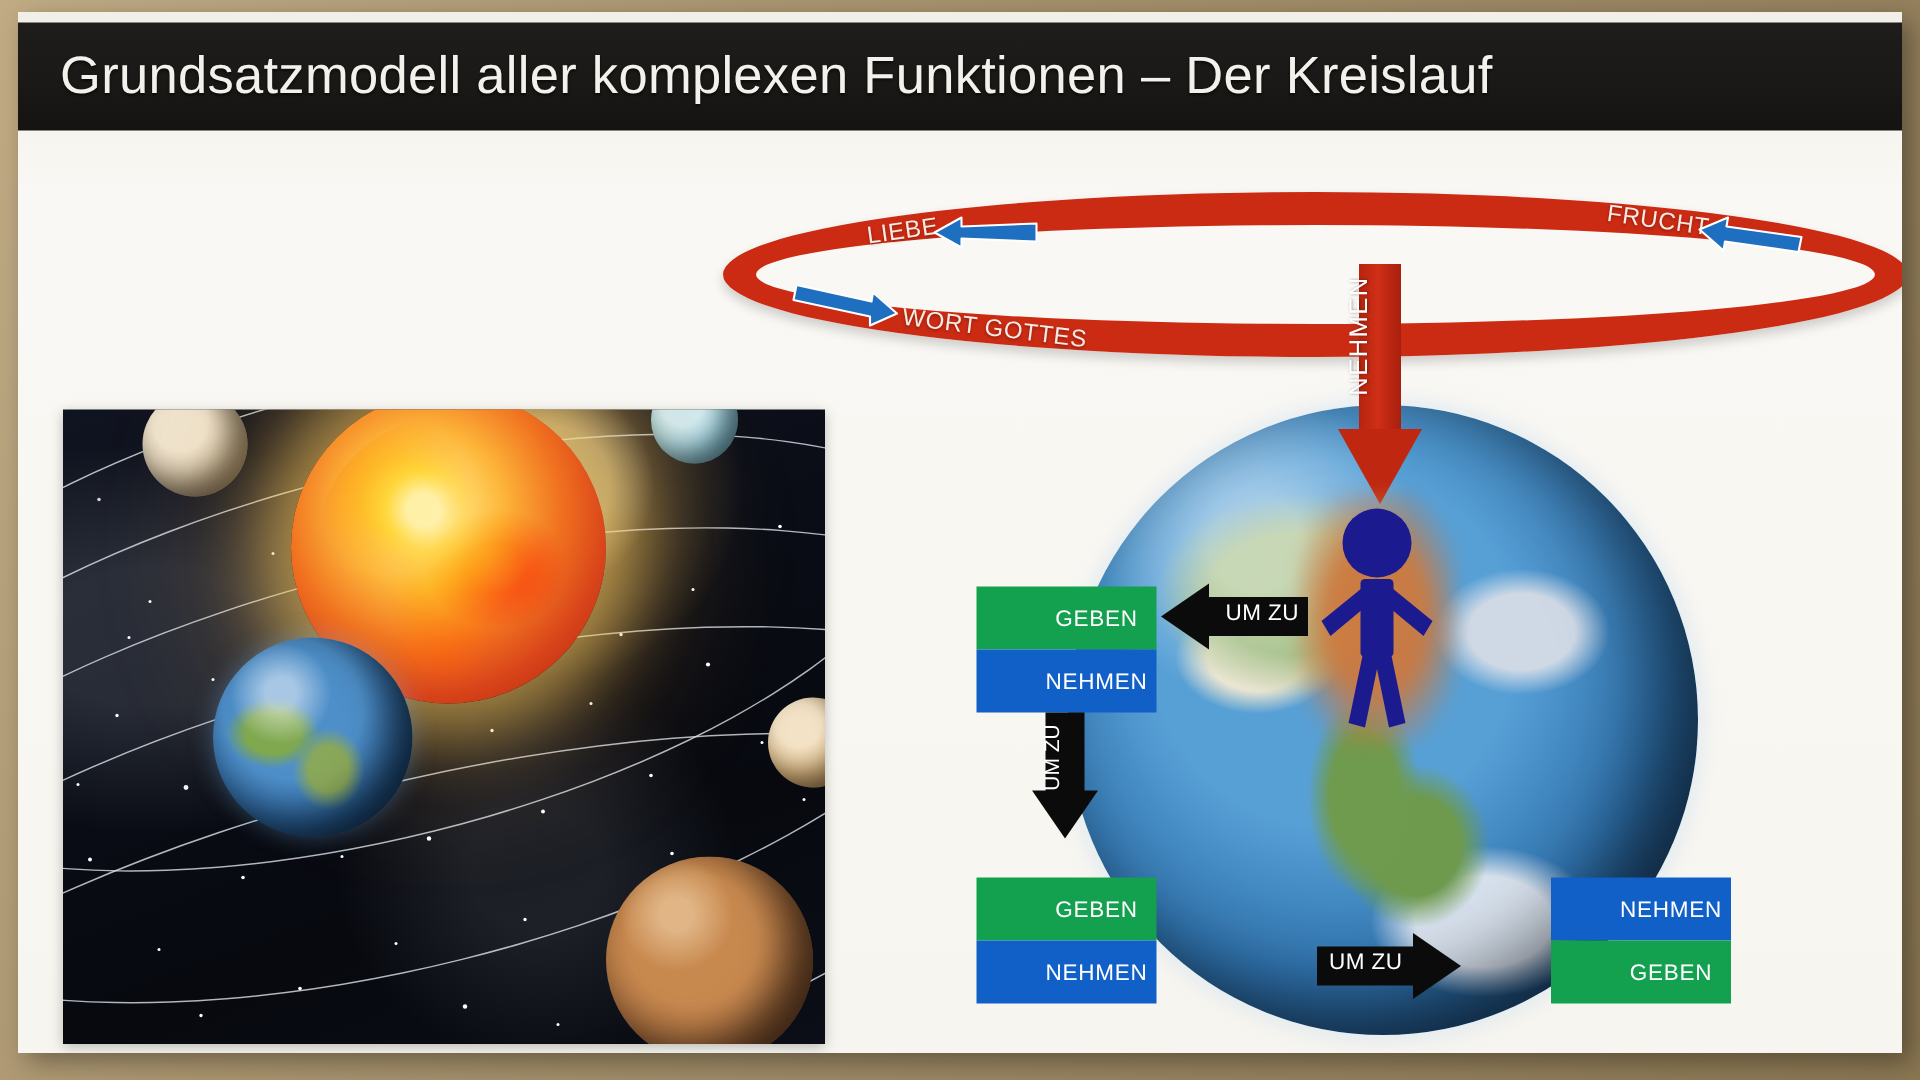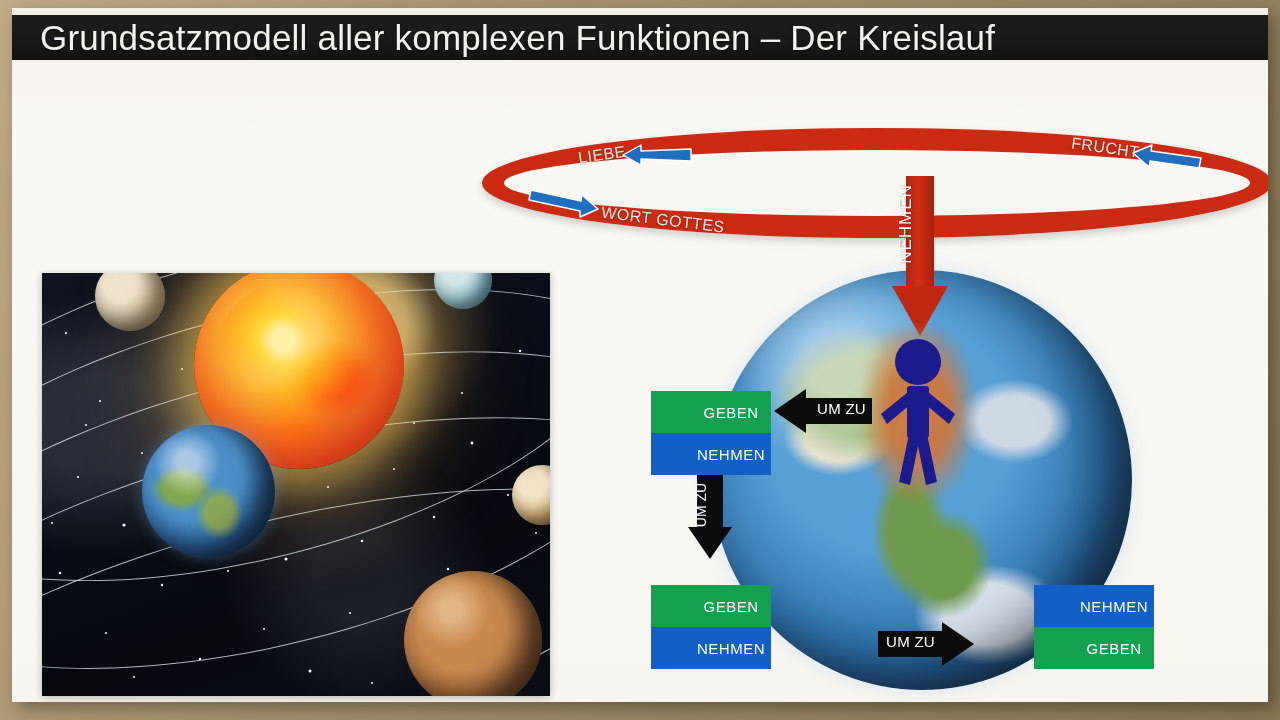--- a/index.html
+++ b/index.html
@@ -12,21 +12,21 @@
     position:absolute;left:0;top:0;width:1280px;height:720px;
     background:linear-gradient(120deg,#c0ab84 0%,#ab9670 30%,#9b8763 60%,#8a7752 100%);
   }
   .slide{
     position:absolute;left:12px;top:8px;width:1256px;height:694px;
     background:linear-gradient(180deg,#f2efe8 0%,#faf8f4 18%,#f9f7f2 60%,#f7f5ef 100%);
     box-shadow:6px 6px 16px rgba(0,0,0,.35);
     overflow:hidden;
   }
   .title-bar{
-    position:absolute;left:0;top:7px;width:1256px;height:45px;
+    position:absolute;left:0;top:7px;width:1256px;height:72px;
     background:linear-gradient(180deg,#1e1d1b 0%,#1a1917 55%,#141311 100%);
     display:flex;align-items:center;
   }
   .title-text{
     color:#f3f1ec;font-size:35px;letter-spacing:.2px;
     padding-left:28px;font-weight:400;white-space:nowrap;
     text-shadow:0 1px 2px rgba(0,0,0,.6);
   }
 
   

